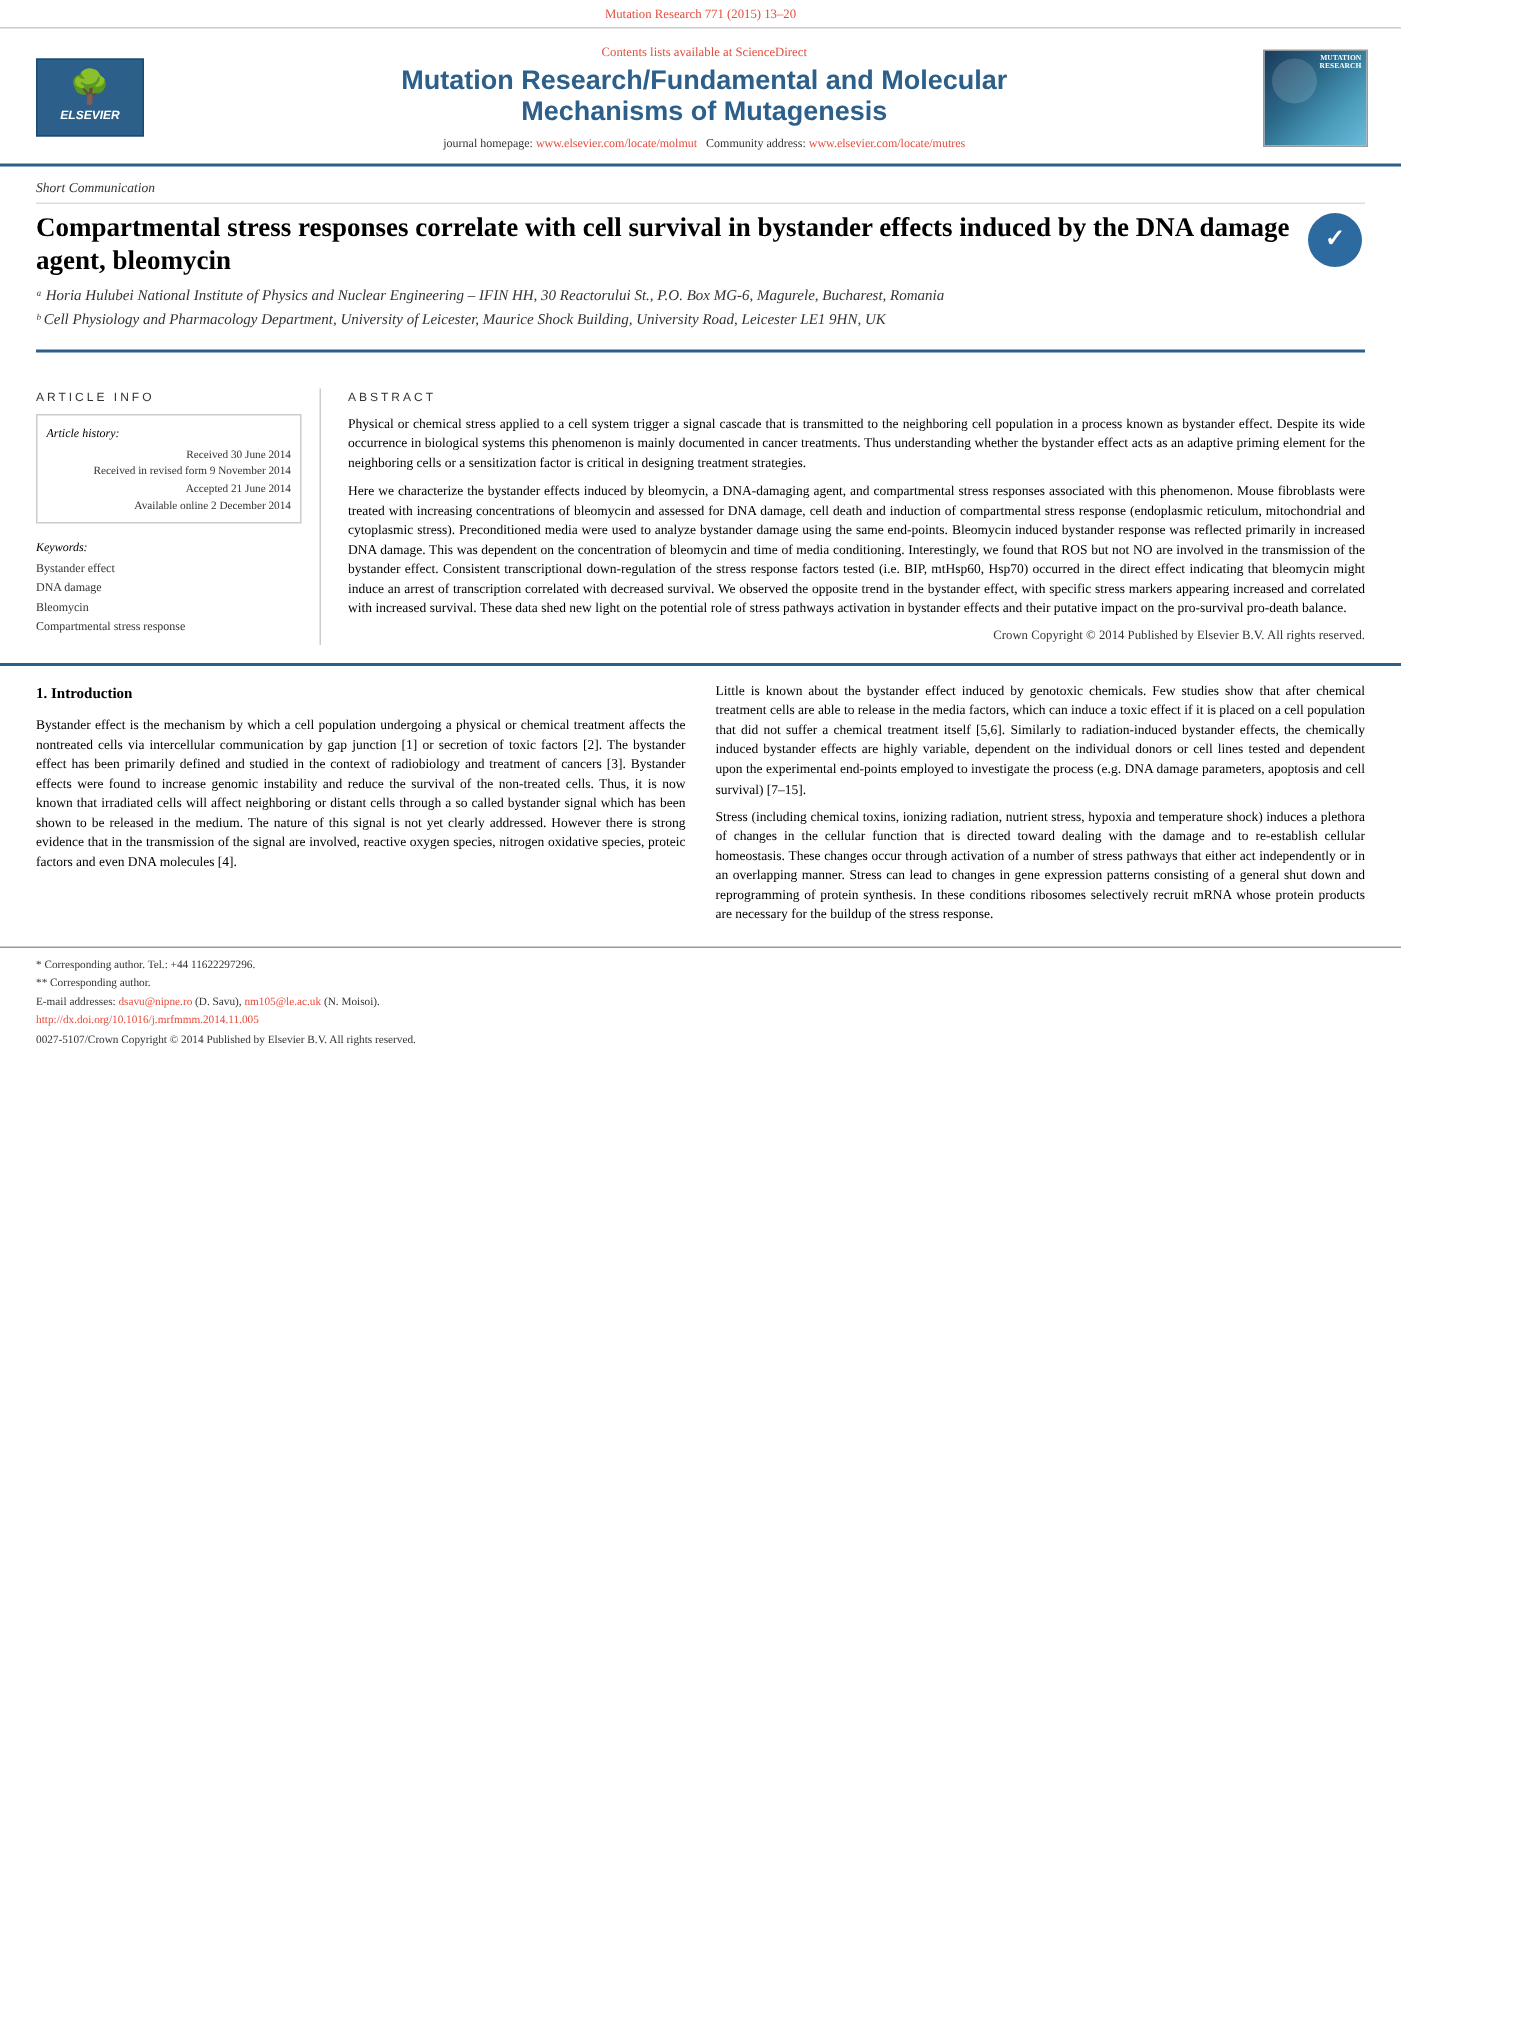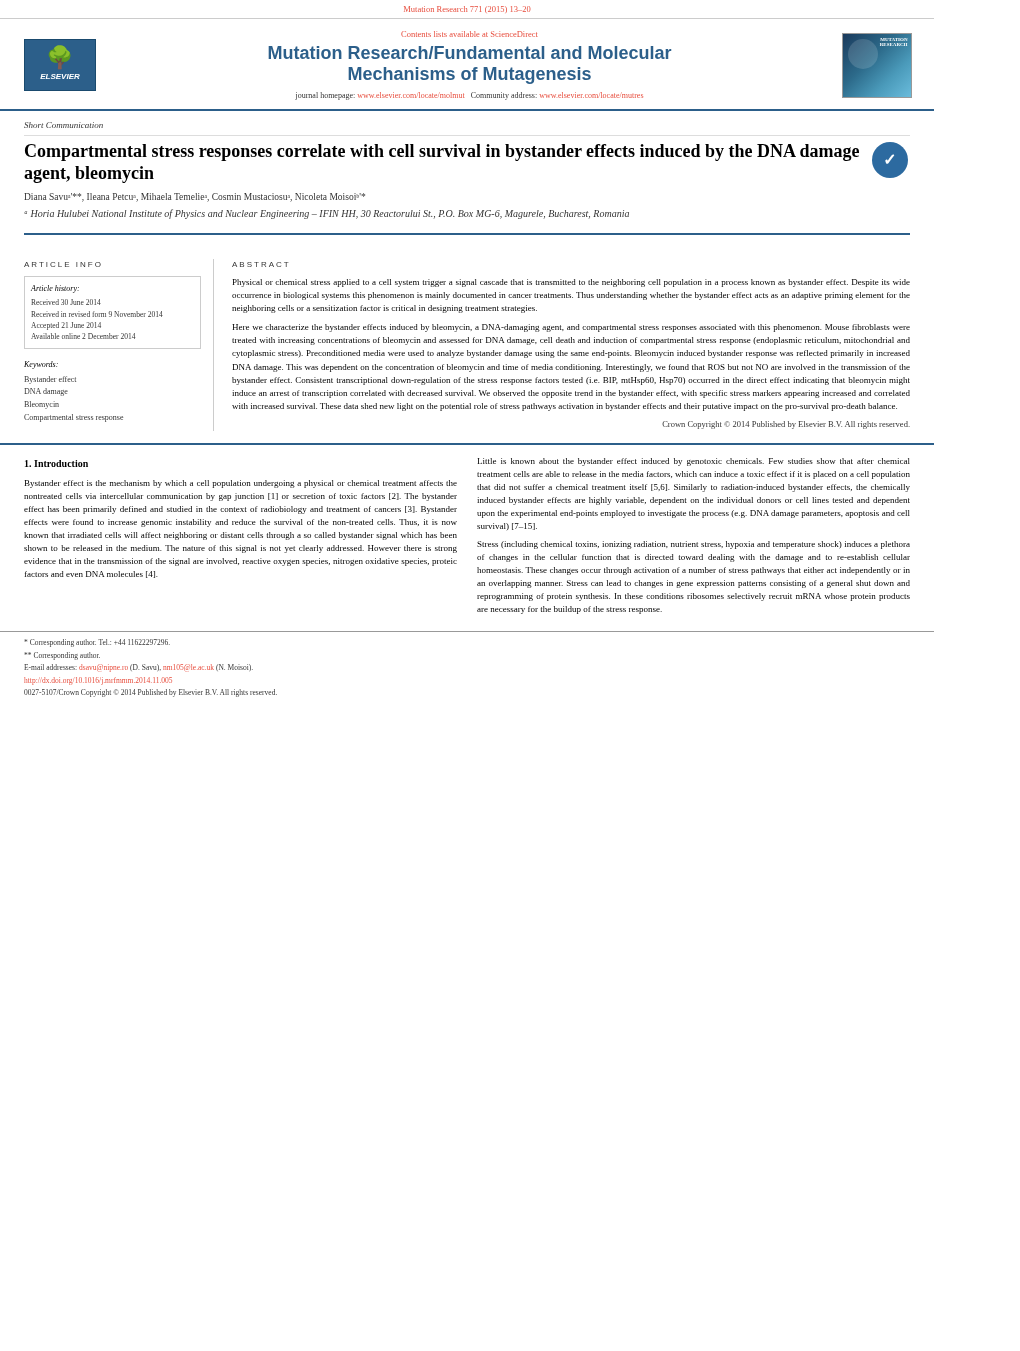--- a/index.html
+++ b/index.html
@@ -250,20 +250,21 @@
       font-style: italic;
       font-size: 8px;
       margin-bottom: 3px;
       color: #000;
     }
 
     .info-row {
       font-size: 7.5px;
       color: #333;
       line-height: 1.5;
+      text-align: right;
     }
 
     .keywords-block {
       margin-top: 8px;
     }
 
     .keywords-title {
       font-style: italic;
       font-size: 8px;
       margin-bottom: 3px;
@@ -404,25 +405,23 @@
 
     <div class="short-comm-label">Short Communication</div>
 
     <div class="article-title-section">
       <div class="article-title">Compartmental stress responses correlate with cell survival in bystander effects induced by the DNA damage agent, bleomycin</div>
       <div class="crossmark-badge">
         <div class="crossmark-circle">✓</div>
       </div>
     </div>
 
-    <div class="authors-line">
-      <span>Diana Savuᵃ'**, Ileana Petcuᵃ, Mihaela Temelieᵃ, Cosmin Mustaciosuᵃ, Nicoleta Moisoiᵇ'*</span>
-    </div>
 
     <div class="affiliation-line">ᵃ Horia Hulubei National Institute of Physics and Nuclear Engineering – IFIN HH, 30 Reactorului St., P.O. Box MG-6, Magurele, Bucharest, Romania</div>
+    <div class="affiliation-line">ᵇ Cell Physiology and Pharmacology Department, University of Leicester, Maurice Shock Building, University Road, Leicester LE1 9HN, UK</div>
 
     <div class="two-col">
 
       <div class="col-left">
         <div class="section-heading">ARTICLE INFO</div>
 
         <div class="article-info-block">
           <div class="article-info-title">Article history:</div>
           <div class="info-row">Received 30 June 2014</div>
           <div class="info-row">Received in revised form 9 November 2014</div>

